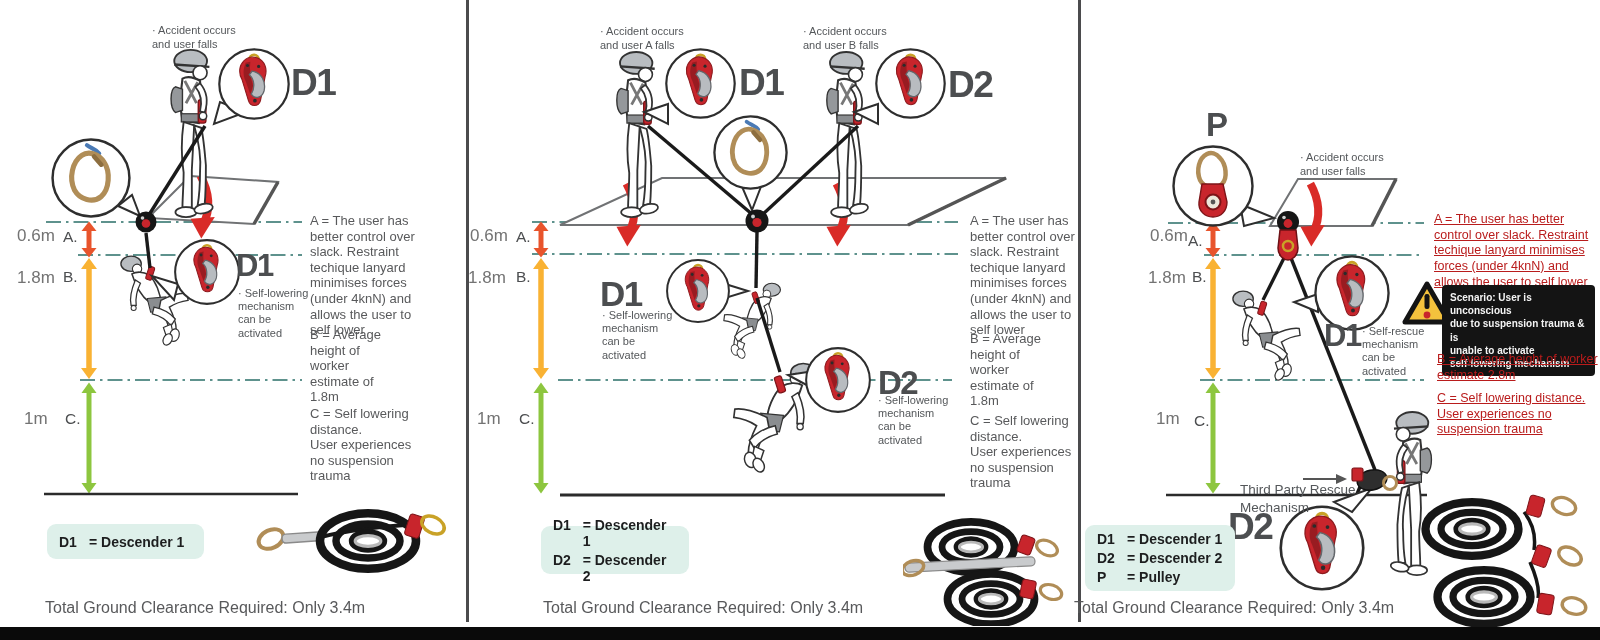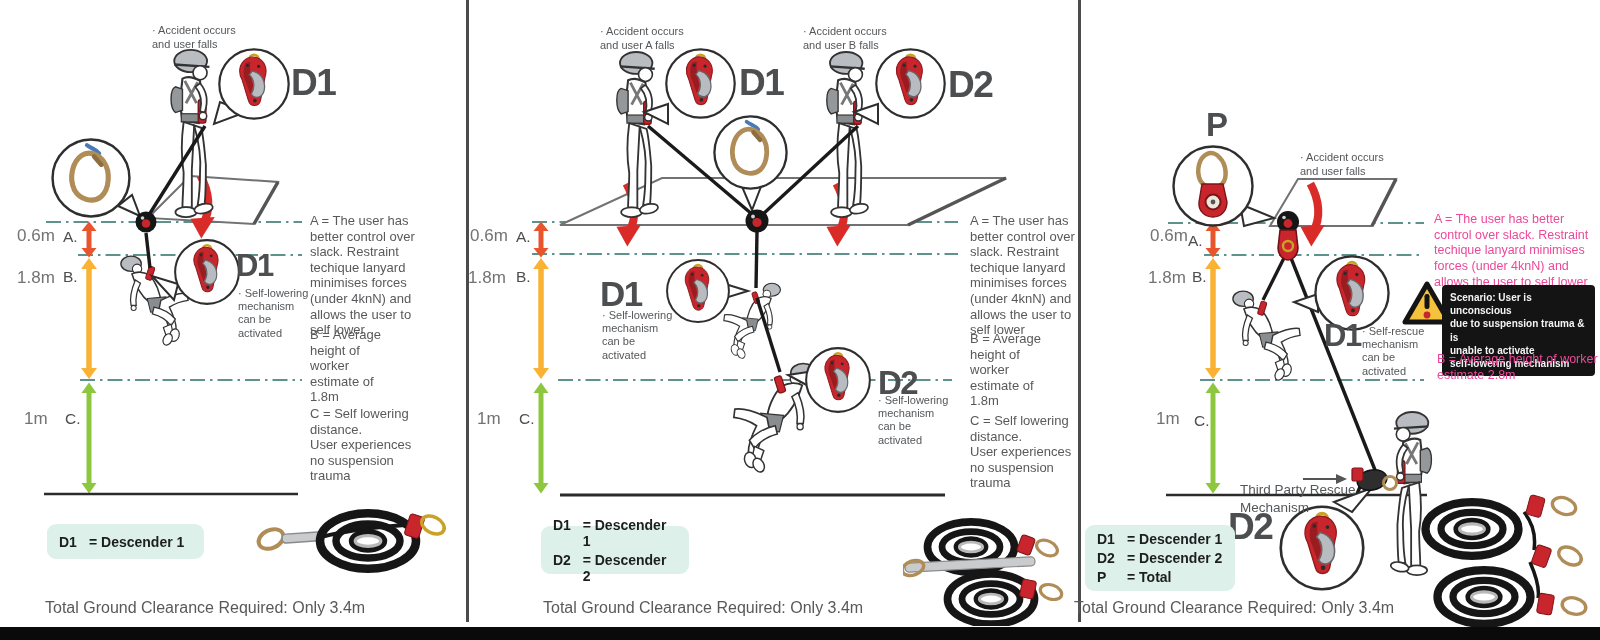--- a/index.html
+++ b/index.html
@@ -2,21 +2,21 @@
 <html><head>
 <meta charset="utf-8">
 <style>
   html,body{margin:0;padding:0;background:#fff;}
   .stage{position:relative;width:1600px;height:640px;background:#ffffff;overflow:hidden;
          font-family:"Liberation Sans",sans-serif;}
   .abs{position:absolute;}
   .note{font-size:11px;color:#54575a;line-height:1.25;white-space:pre-line;}
   .smallnote{font-size:11px;color:#54575a;line-height:1.2;white-space:pre-line;}
   .explain{font-size:13px;color:#58595b;line-height:1.2;white-space:pre-line;}
-  .explain3{font-size:12.5px;color:#ec4899;line-height:1.25;white-space:pre-line;}
+  .explain3{font-size:12.5px;color:#b91c1c;line-height:1.25;white-space:pre-line;text-decoration:underline;}
   .biglabel{font-weight:bold;color:#4c4e50;letter-spacing:-1.5px;line-height:1;}
   .mval{font-size:17px;color:#737373;}
   .mletter{font-size:15.5px;color:#4c4e50;}
   .legend{background:#def0ea;border-radius:9px;display:flex;flex-direction:column;
           justify-content:center;gap:3px;padding:6px 12px;box-sizing:border-box;}
   .legend-row{display:flex;font-weight:bold;color:#1d1e1f;font-size:14px;}
   .legend-key{width:30px;}
   .footer{font-size:16px;color:#58595b;}
   .warnbox{background:#141414;color:#f4f4f4;border-radius:4px;font-size:10px;font-weight:bold;
            line-height:1.32;padding:6px 8px;white-space:pre-line;box-sizing:border-box;}
@@ -454,34 +454,37 @@
     <polygon points="25,3 47,41 3,41" fill="#f4c23d" stroke="#141414" stroke-width="5" stroke-linejoin="round"></polygon>
     <rect x="22.5" y="13" width="5" height="15" rx="2.2" fill="#141414"></rect>
     <circle cx="25" cy="34" r="3.4" fill="#c8252c"></circle>
   </svg>
   <div class="abs warnbox" style="left:1442px;top:285px;width:153px">Scenario: User is unconscious
 due to suspension trauma &amp; is
 unable to activate
 self-lowering mechanism</div>
   <div class="abs explain3" style="left:1437px;top:352px">B = Average height of worker
 estimate 2.8m</div>
+  <div class="abs explain3" style="left:1437px;top:391px">C = Self lowering distance.
+User experiences no
+suspension trauma</div>
   <div class="abs tplabel" style="left:1240px;top:481px">Third Party Rescue
 Mechanism</div>
   <div class="abs legend" style="left:1085px;top:525px;width:150px;height:66px">
     <div class="legend-row">
         <span class="legend-key">D1</span>
         <span>= Descender 1</span>
       </div>
     <div class="legend-row">
         <span class="legend-key">D2</span>
         <span>= Descender 2</span>
       </div>
     <div class="legend-row">
         <span class="legend-key">P</span>
-        <span>= Total</span>
+        <span>= Pulley</span>
       </div>
   </div>
   <div class="abs footer" style="left:1074px;top:599px">Total Ground Clearance Required: Only 3.4m</div>
 
   <svg class="abs" style="left:1418px;top:490px" width="180" height="140" viewBox="0 0 180 140">
     <use href="#coil" x="0" y="8" width="108" height="62"></use>
     <use href="#coil" x="12" y="76" width="108" height="62"></use>
     <path d="M106,22 C114,32 118,46 116,60 M112,72 C118,86 122,98 120,108" stroke="#161616" stroke-width="3.5" fill="none"></path>
     <rect x="110" y="6" width="15" height="20" rx="3" transform="rotate(15 117 16)" fill="#c8252c" stroke="#7c1418"></rect>
     <rect x="116" y="56" width="15" height="20" rx="3" transform="rotate(20 123 66)" fill="#c8252c" stroke="#7c1418"></rect>

